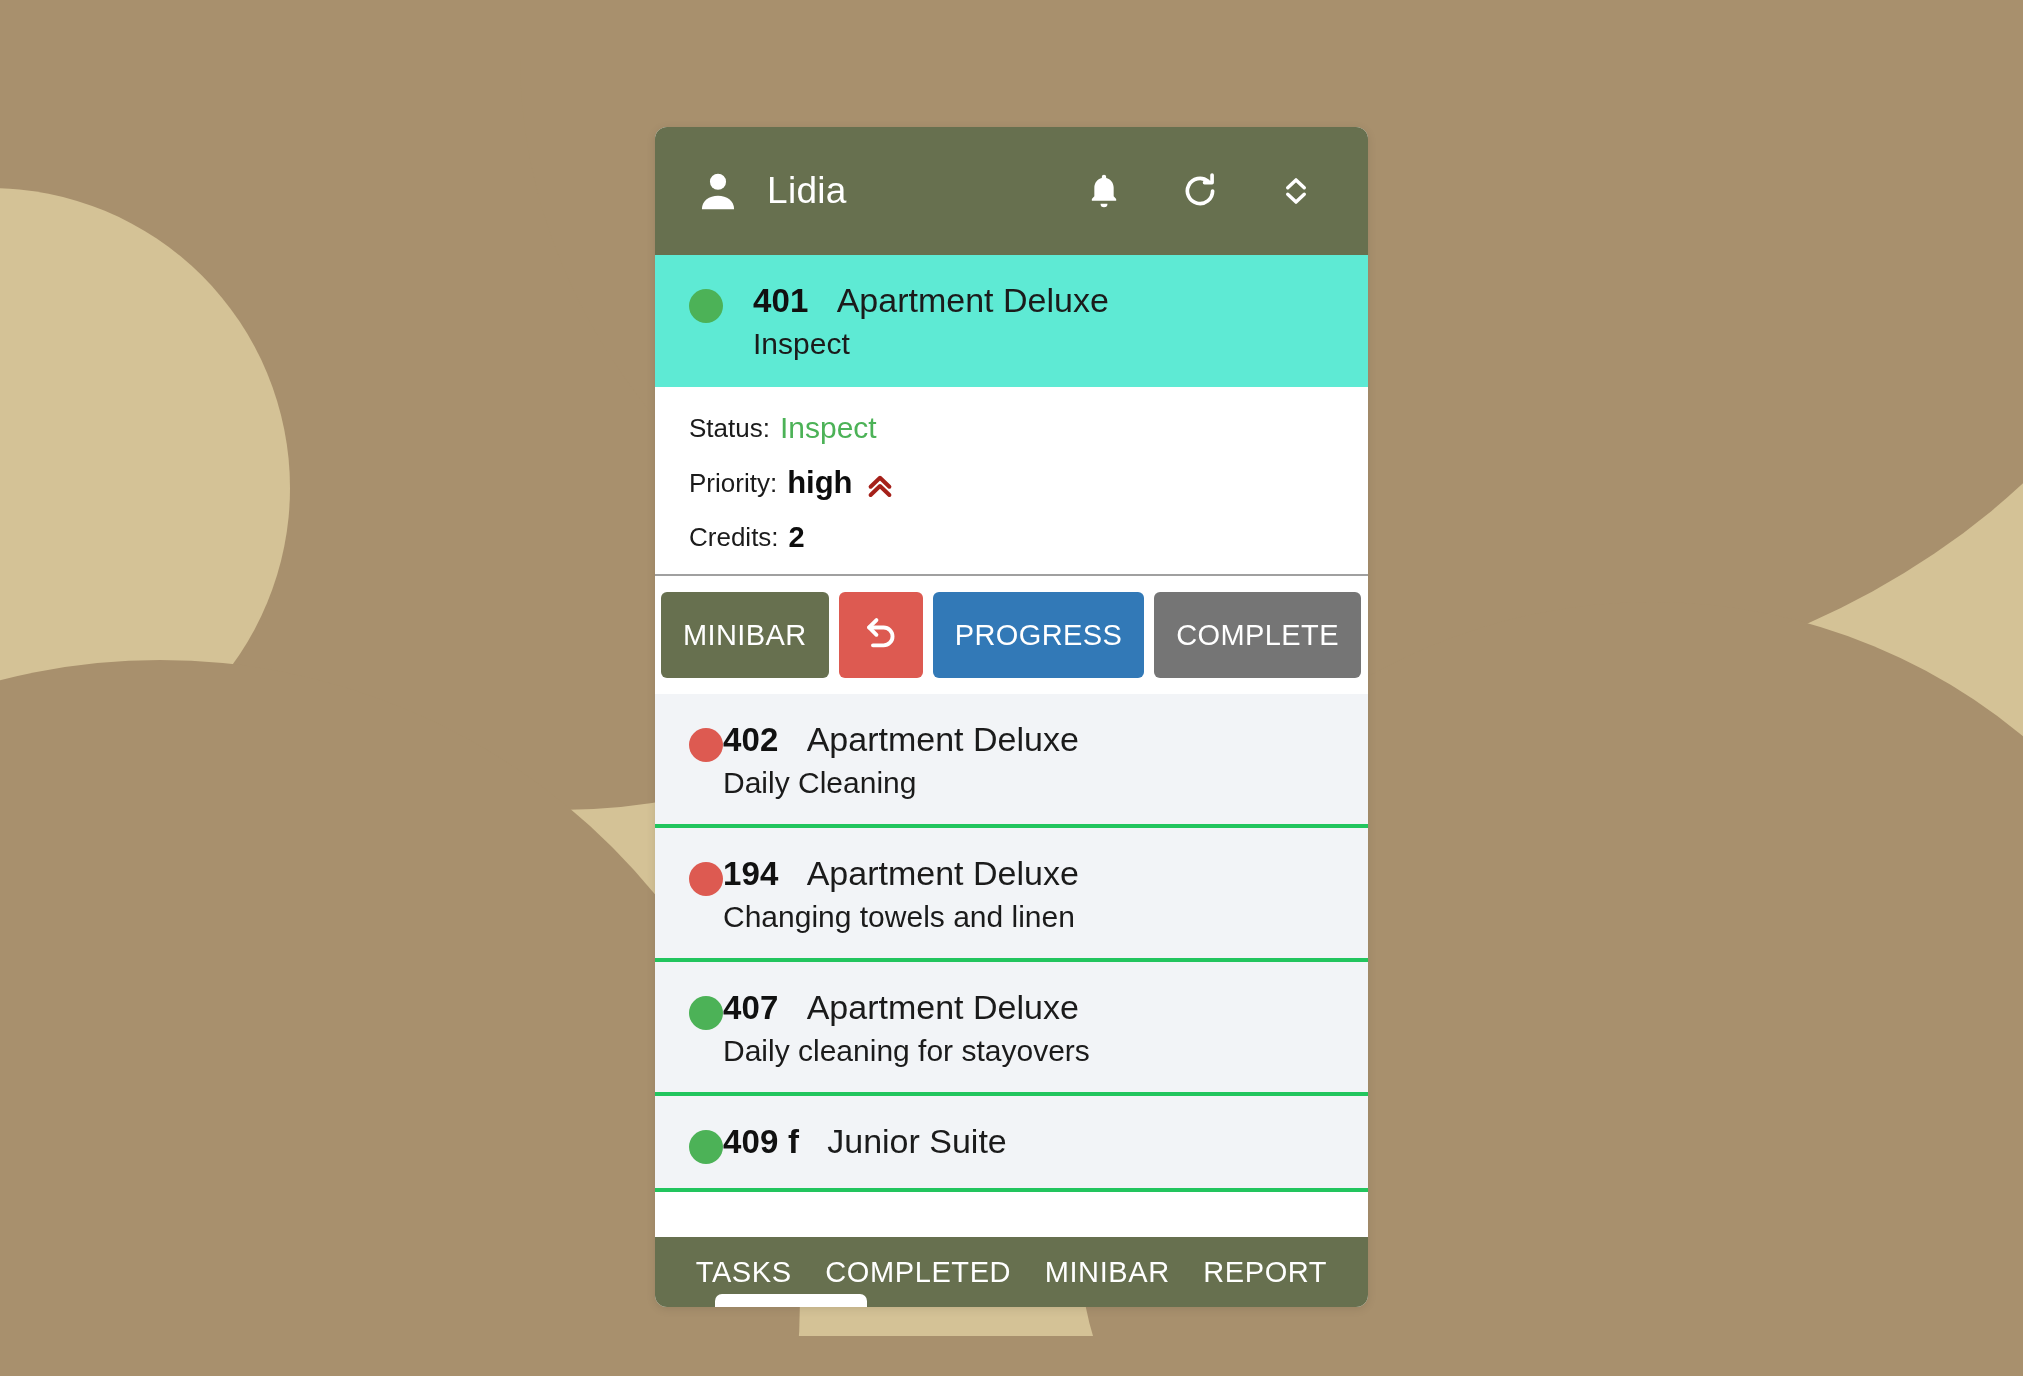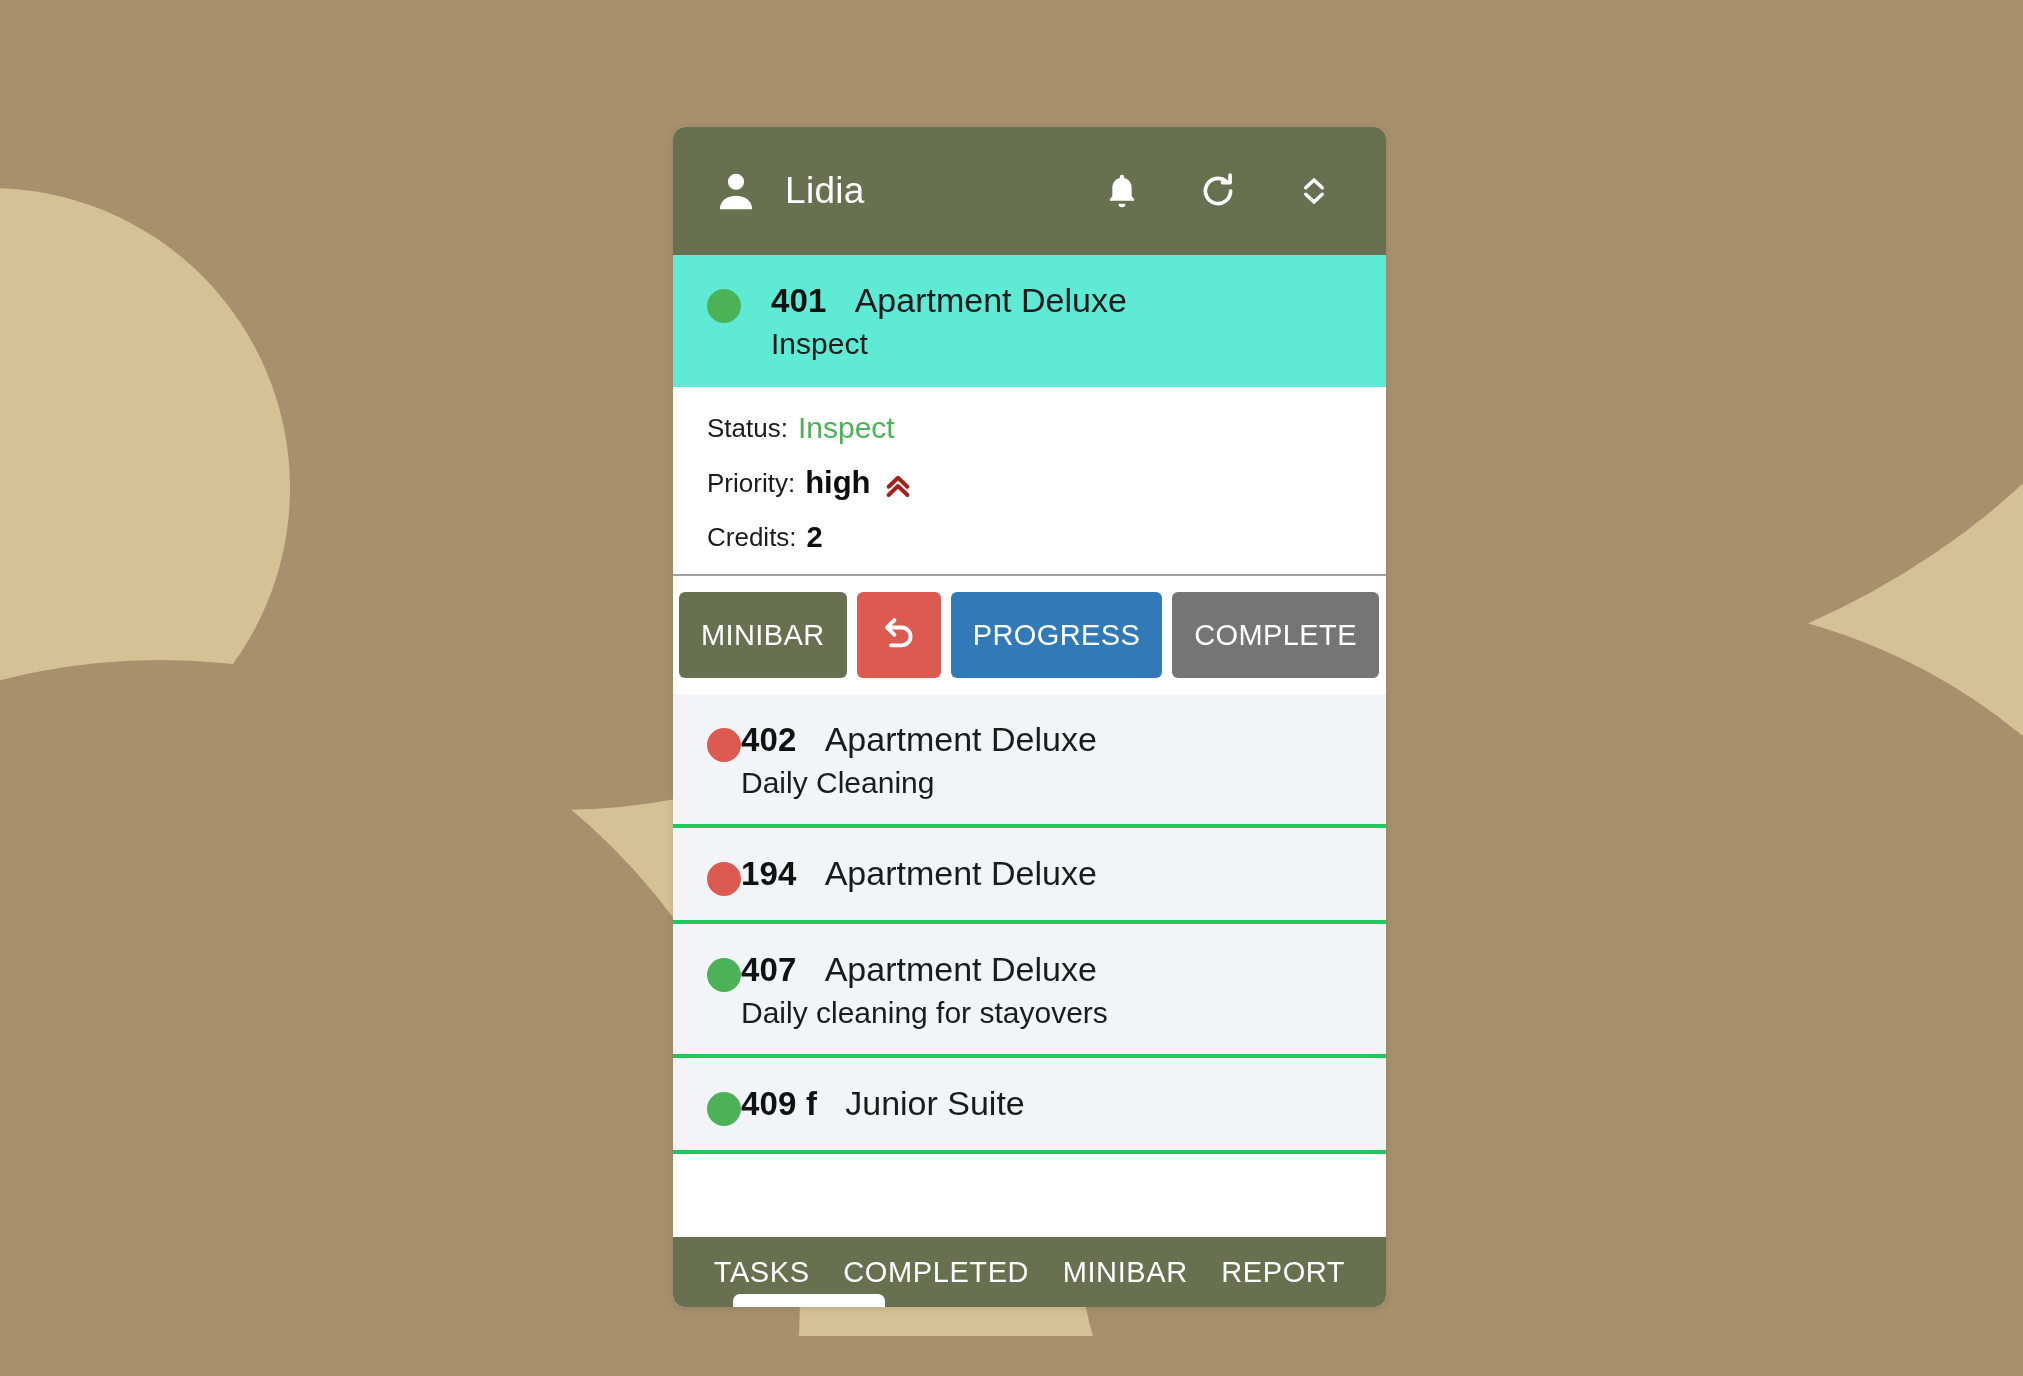--- a/index.html
+++ b/index.html
@@ -52,21 +52,21 @@
   }
   .band-bottom {
     position:absolute;
     left:0; bottom:0; width:100%; height:40px;
     background:#a8906d;
   }
 
   
   #phone {
     position:absolute;
-    left:673px; top:127px;
+    left:655px; top:127px;
     width:713px; height:1180px;
     background:#ffffff;
     border-radius:12px;
     overflow:hidden;
     display:flex;
     flex-direction:column;
     box-shadow:0 2px 10px rgba(0,0,0,0.10);
   }
 
   
@@ -335,20 +335,21 @@
       </div>
     </div>
 
     <div class="task-item">
       <span class="dot red"></span>
       <div class="txt">
         <div class="row-line1">
           <span class="room-no">194</span>
           <span class="room-type">Apartment Deluxe</span>
         </div>
+        <div class="row-line2">Changing towels and linen</div>
       </div>
     </div>
 
     <div class="task-item">
       <span class="dot green"></span>
       <div class="txt">
         <div class="row-line1">
           <span class="room-no">407</span>
           <span class="room-type">Apartment Deluxe</span>
         </div>

